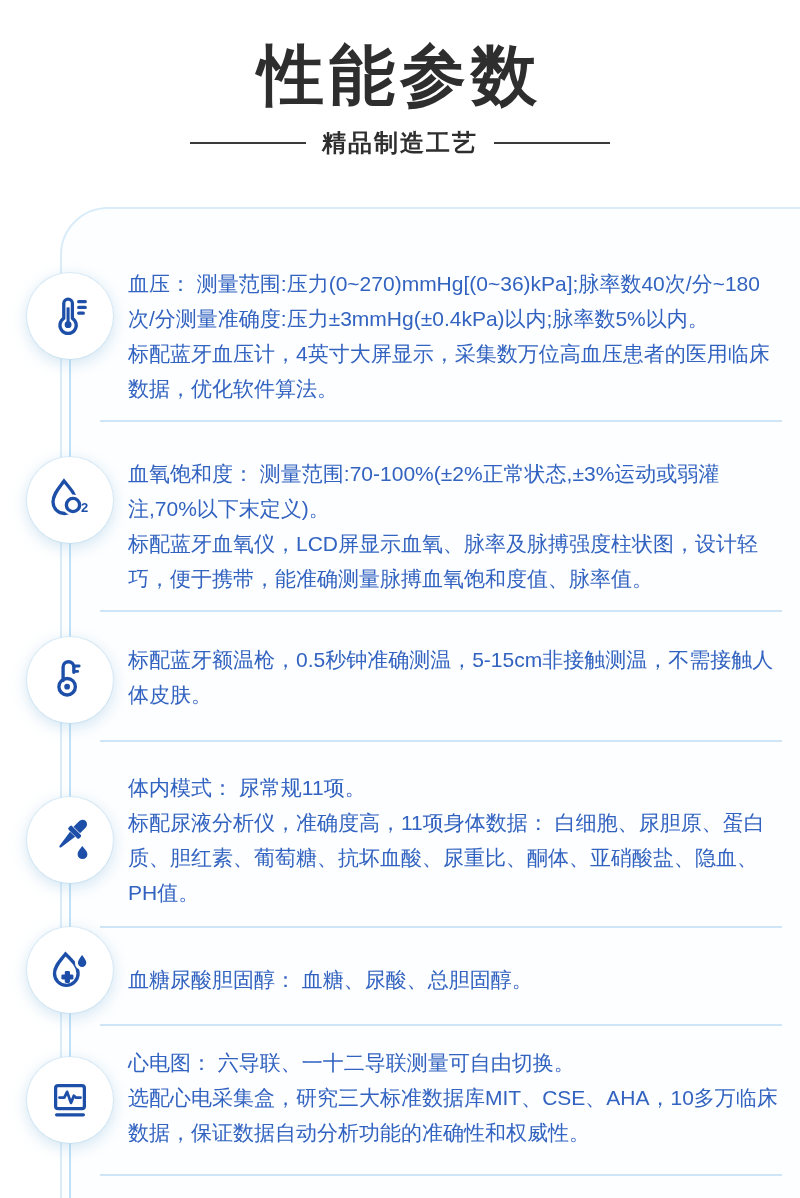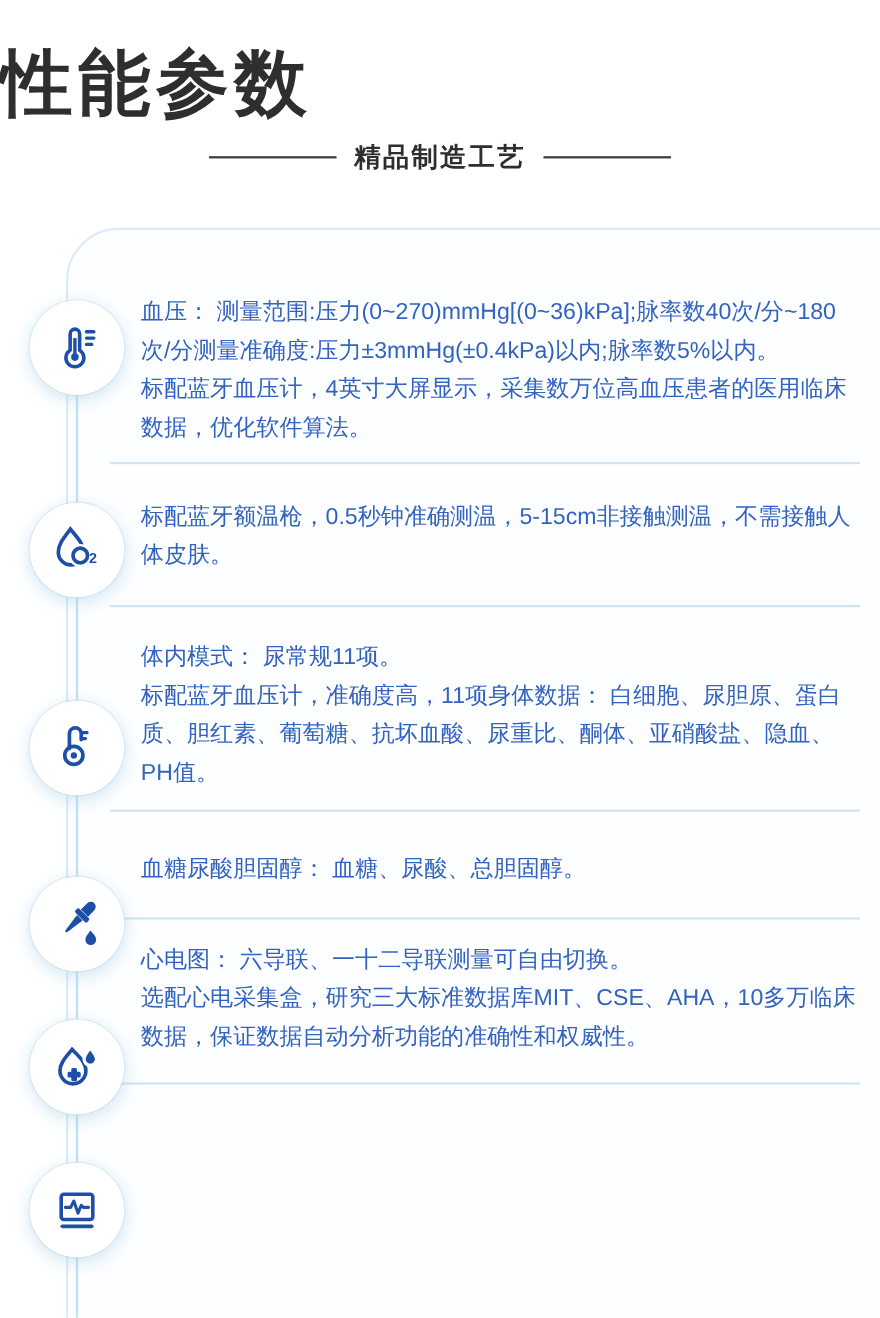--- a/index.html
+++ b/index.html
@@ -1,21 +1,21 @@
 <!DOCTYPE html>
 <html><head>
 <meta charset="utf-8">
 <style>
   html,body{margin:0;padding:0;}
   .page{
     width:800px;height:1198px;position:relative;overflow:hidden;
     background:#ffffff;font-family:"Liberation Sans",sans-serif;
   }
   
-  .header{padding-top:34px;}
+  .header{padding-top:34px;text-align:center;}
   .title{
     margin:0;font-size:66px;font-weight:700;color:#2e2e2e;
     letter-spacing:5px;line-height:1.25;
   }
   .subtitle-row{
     margin-top:10px;display:flex;align-items:center;justify-content:center;gap:16px;
   }
   .subtitle-row .rule{width:116px;height:2px;background:#3a3a3a;}
   .subtitle{font-size:24px;font-weight:700;color:#2e2e2e;letter-spacing:2px;}
   
@@ -66,26 +66,30 @@
       <span class="rule"></span>
     </div>
   </div>
 
   <div class="card">
     <div class="card-inner">
       <section class="sec s0">
         <p>血压： 测量范围:压力(0~270)mmHg[(0~36)kPa];脉率数40次/分~180次/分测量准确度:压力±3mmHg(±0.4kPa)以内;脉率数5%以内。</p>
         <p>标配蓝牙血压计，4英寸大屏显示，采集数万位高血压患者的医用临床数据，优化软件算法。</p>
       </section>
+      <section class="sec s1">
+        <p>血氧饱和度： 测量范围:70-100%(±2%正常状态,±3%运动或弱灌注,70%以下末定义)。</p>
+        <p>标配蓝牙血氧仪，LCD屏显示血氧、脉率及脉搏强度柱状图，设计轻巧，便于携带，能准确测量脉搏血氧饱和度值、脉率值。</p>
+      </section>
       <section class="sec s2">
         <p>标配蓝牙额温枪，0.5秒钟准确测温，5-15cm非接触测温，不需接触人体皮肤。</p>
       </section>
       <section class="sec s3">
         <p>体内模式： 尿常规11项。</p>
-        <p>标配蓝牙血压计，准确度高，11项身体数据： 白细胞、尿胆原、蛋白质、胆红素、葡萄糖、抗坏血酸、尿重比、酮体、亚硝酸盐、隐血、PH值。</p>
+        <p>标配尿液分析仪，准确度高，11项身体数据： 白细胞、尿胆原、蛋白质、胆红素、葡萄糖、抗坏血酸、尿重比、酮体、亚硝酸盐、隐血、PH值。</p>
       </section>
       <section class="sec s4">
         <p>血糖尿酸胆固醇： 血糖、尿酸、总胆固醇。</p>
 
       </section>
       <section class="sec s5">
         <p>心电图： 六导联、一十二导联测量可自由切换。</p>
         <p>选配心电采集盒，研究三大标准数据库MIT、CSE、AHA，10多万临床数据，保证数据自动分析功能的准确性和权威性。</p>
       </section>
     </div>

